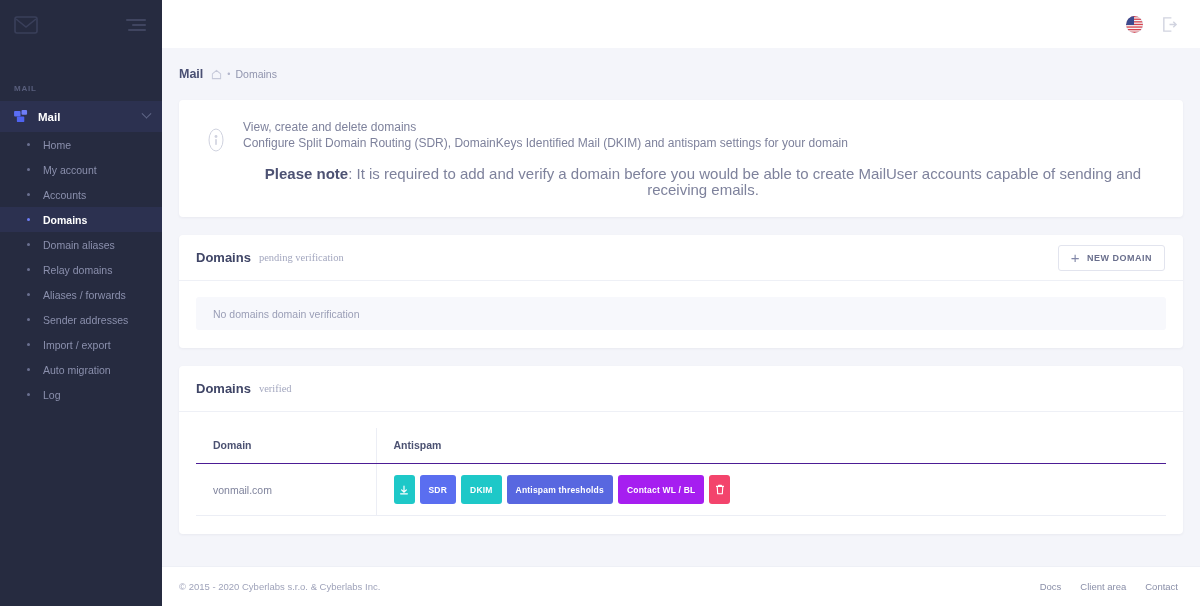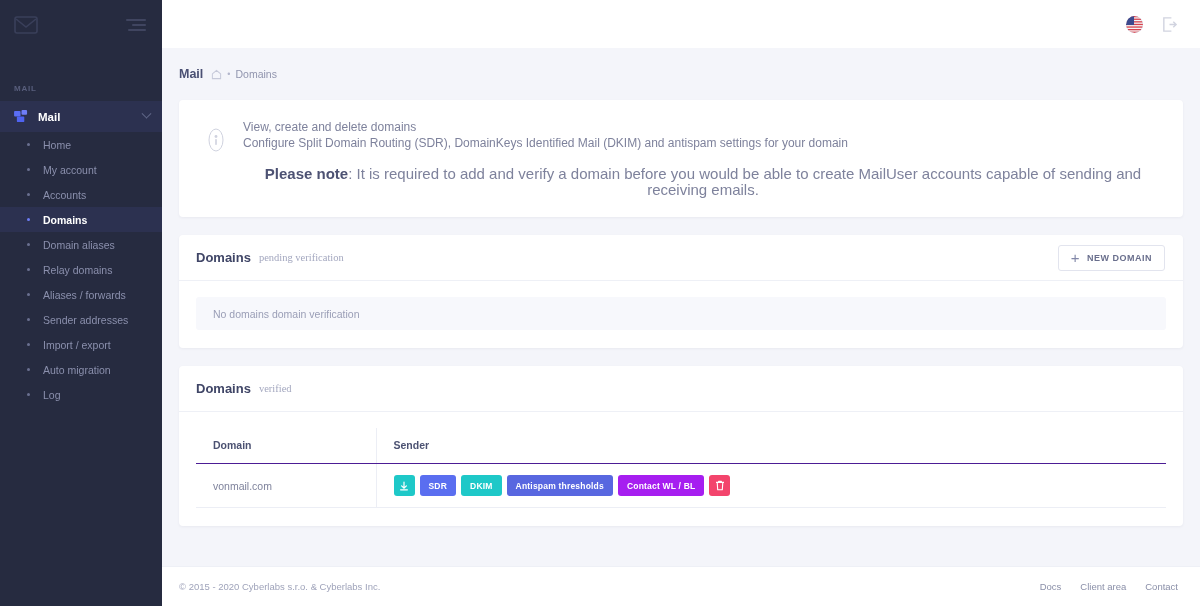--- a/index.html
+++ b/index.html
@@ -136,21 +136,21 @@
     text-align: left; font-size: 10.5px; color: #4c5272; font-weight: 700;
     padding: 11px 0 12px 17px; border-bottom: 1px solid #4c1d95;
   }
   .tbl td {
     padding: 11px 0 11px 17px; border-bottom: 1px solid #eceef5;
     font-size: 10.5px; color: #7f839c; vertical-align: middle;
   }
   .tbl th:first-child, .tbl td:first-child { width: 180px; border-right: 1px solid #eceef5; }
   .actions-wrap { display: flex; align-items: center; gap: 5px; }
   .abtn {
-    height: 21px; border: none; border-radius: 3px;
+    height: 29px; border: none; border-radius: 3px;
     color: #fff; font-size: 8.5px; font-weight: 700;
     padding: 0 9px; cursor: pointer;
     display: flex; align-items: center; justify-content: center;
     font-family: "Liberation Sans", sans-serif;
     letter-spacing: .2px;
   }
   .abtn.icon-only { width: 21px; padding: 0; }
   .abtn svg { display: block; }
 
   
@@ -312,21 +312,21 @@
       <div class="card">
         <div class="card-head">
           <span class="head-title">Domains</span>
           <span class="head-sub">verified</span>
         </div>
         <div class="card-body">
           <table class="tbl">
             <thead>
               <tr>
                 <th>Domain</th>
-                <th>Sender</th>
+                <th>Antispam</th>
               </tr>
             </thead>
             <tbody>
               <tr>
                 <td>vonmail.com</td>
                 <td>
                   <div class="actions-wrap">
                     <button class="abtn icon-only" style="background:#1ec8c8">
                       <svg width="10" height="10" viewBox="0 0 10 10">
                         <path d="M5 1v6M2.6 4.8L5 7.2l2.4-2.4M1.6 8.8h6.8" fill="none" stroke="#fff" stroke-width="1.2" stroke-linecap="round"></path>

